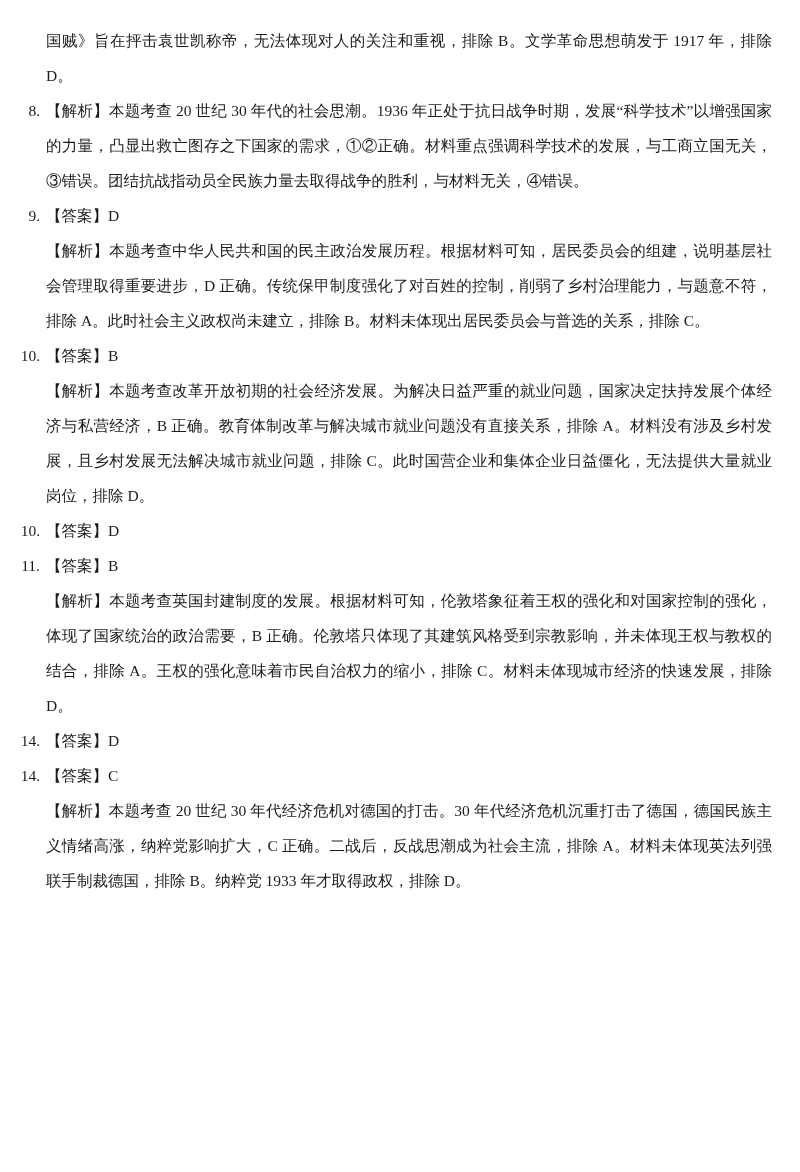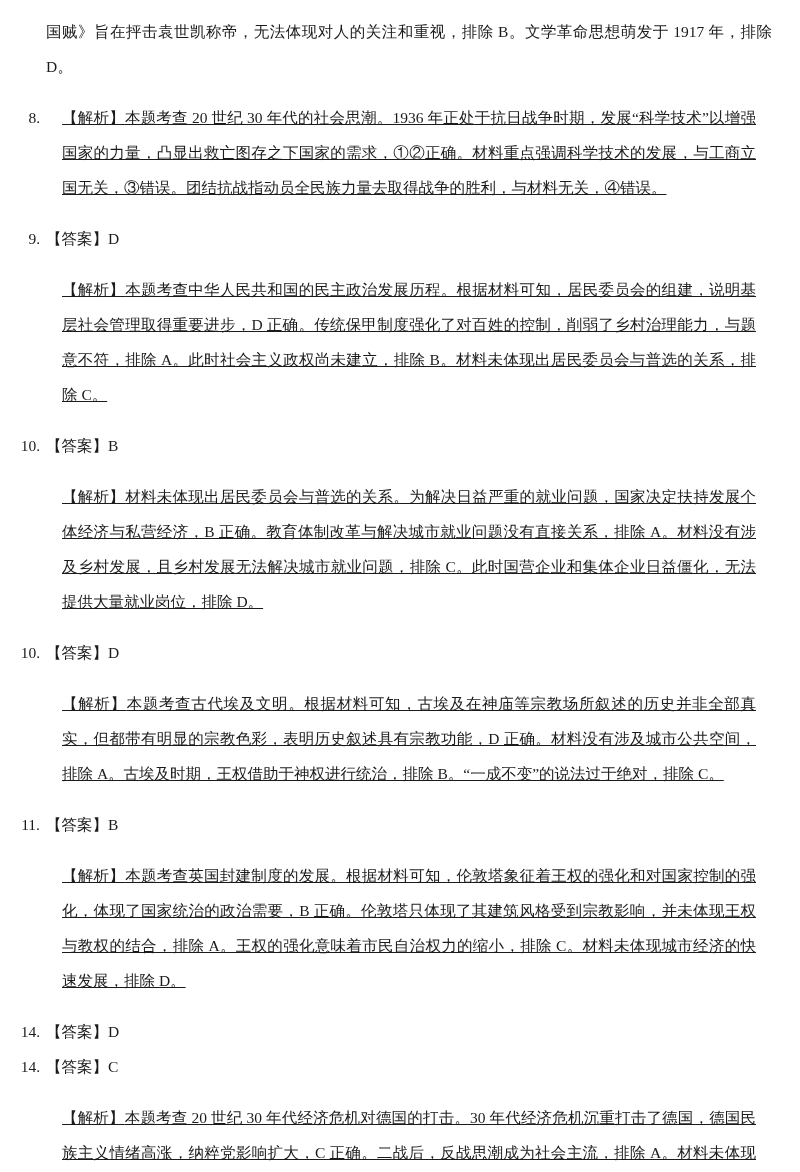--- a/index.html
+++ b/index.html
@@ -9,21 +9,21 @@
     background: #ffffff;
     color: #1b1b1b;
     font-family: "Liberation Serif", "DejaVu Serif", serif;
     font-size: 15.5px;
     line-height: 35px;
     overflow: hidden;
   }
   .page {
     width: 800px;
     height: 1172px;
-    padding-top: 14px;
+    padding-top: 23px;
     box-sizing: border-box;
     position: relative;
   }
   .continuation {
     margin: 0 28px 0 46px;
     text-align: justify;
   }
   .item {
     position: relative;
     padding-left: 46px;
@@ -35,24 +35,23 @@
     left: 0;
     top: 0;
     width: 40px;
     text-align: right;
     white-space: nowrap;
   }
   .answer-line {
     margin: 0;
   }
   .para {
-    margin: 16px;
+    margin: 0;
     text-align: justify;
     text-justify: inter-ideograph;
-    text-decoration: underline;
   }
 </style>
 </head>
 <body>
 
 <div class="page">
 
   <p class="continuation">国贼》旨在抨击袁世凯称帝，无法体现对人的关注和重视，排除 B。文学革命思想萌发于 1917 年，排除 D。</p>
 
   <section class="item">
@@ -62,27 +61,26 @@
 
   <section class="item">
     <span class="num">9.</span>
     <p class="answer-line"><span>【答案】</span><span>D</span></p>
     <p class="para"><span>【解析】</span><span>本题考查中华人民共和国的民主政治发展历程。根据材料可知，居民委员会的组建，说明基层社会管理取得重要进步，D 正确。传统保甲制度强化了对百姓的控制，削弱了乡村治理能力，与题意不符，排除 A。此时社会主义政权尚未建立，排除 B。材料未体现出居民委员会与普选的关系，排除 C。</span></p>
   </section>
 
   <section class="item">
     <span class="num">10.</span>
     <p class="answer-line"><span>【答案】</span><span>B</span></p>
-    <p class="para"><span>【解析】</span><span>材料未体现出居民委员会与普选的关系。为解决日益严重的就业问题，国家决定扶持发展个体经济与私营经济，B 正确。教育体制改革与解决城市就业问题没有直接关系，排除 A。材料没有涉及乡村发展，且乡村发展无法解决城市就业问题，排除 C。此时国营企业和集体企业日益僵化，无法提供大量就业岗位，排除 D。</span></p>
+    <p class="para"><span>【解析】</span><span>本题考查改革开放初期的社会经济发展。为解决日益严重的就业问题，国家决定扶持发展个体经济与私营经济，B 正确。教育体制改革与解决城市就业问题没有直接关系，排除 A。材料没有涉及乡村发展，且乡村发展无法解决城市就业问题，排除 C。此时国营企业和集体企业日益僵化，无法提供大量就业岗位，排除 D。</span></p>
   </section>
 
   <section class="item">
     <span class="num">10.</span>
     <p class="answer-line"><span>【答案】</span><span>D</span></p>
-    <p class="para"><span>【解析】</span><span>本题考查古代埃及文明。根据材料可知，古埃及在神庙等宗教场所叙述的历史并非全部真实，但都带有明显的宗教色彩，表明历史叙述具有宗教功能，D 正确。材料没有涉及城市公共空间，排除 A。古埃及时期，王权借助于神权进行统治，排除 B。“一成不变”的说法过于绝对，排除 C。</span></p>
   </section>
 
   <section class="item">
     <span class="num">11.</span>
     <p class="answer-line"><span>【答案】</span><span>B</span></p>
     <p class="para"><span>【解析】</span><span>本题考查英国封建制度的发展。根据材料可知，伦敦塔象征着王权的强化和对国家控制的强化，体现了国家统治的政治需要，B 正确。伦敦塔只体现了其建筑风格受到宗教影响，并未体现王权与教权的结合，排除 A。王权的强化意味着市民自治权力的缩小，排除 C。材料未体现城市经济的快速发展，排除 D。</span></p>
   </section>
 
   <section class="item">
     <span class="num">14.</span>

